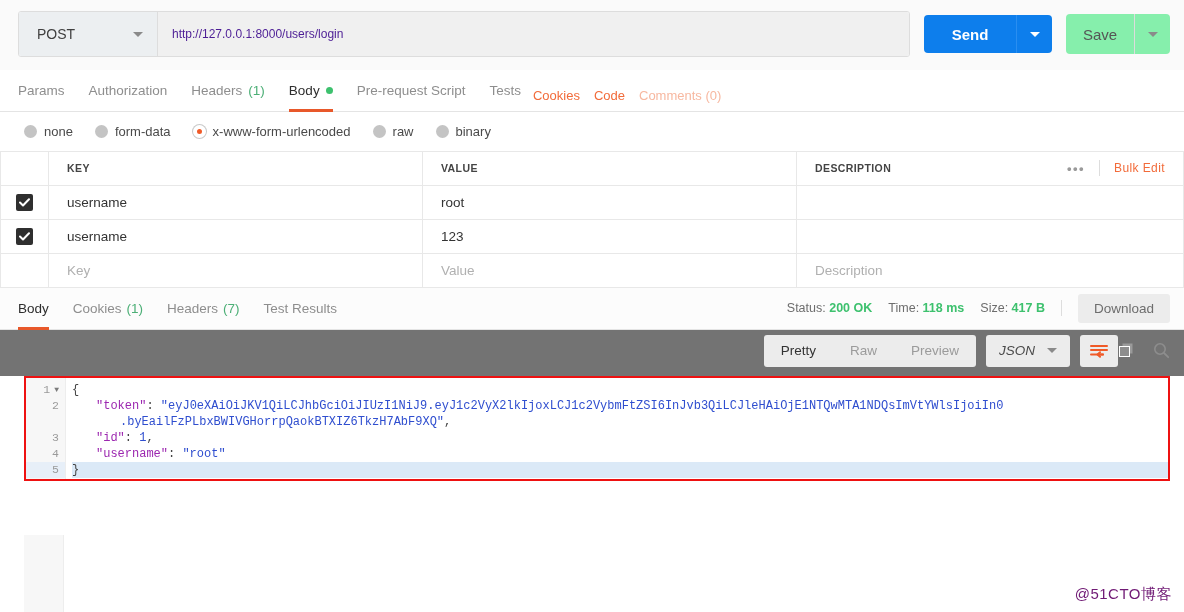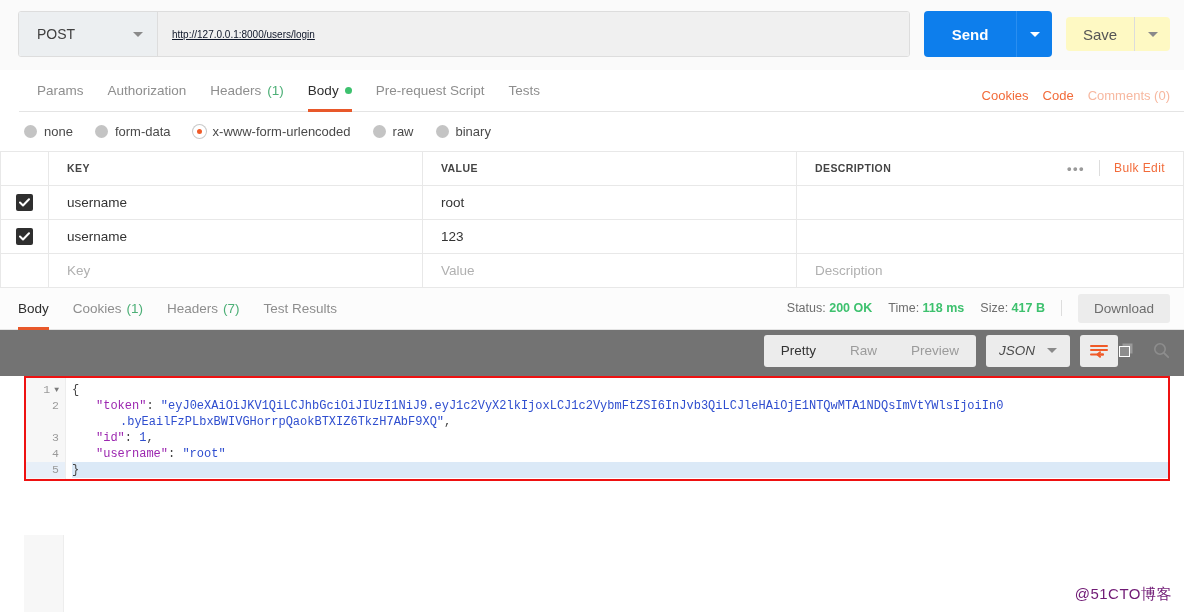--- a/index.html
+++ b/index.html
@@ -34,53 +34,53 @@
     cursor: pointer;
   }
   .method-label { font-size: 14px; color: #404040; }
   .caret { width: 0; height: 0; border-left: 5px solid transparent;
            border-right: 5px solid transparent; border-top: 5px solid #8a8a8a; }
   .caret-w { border-top-color: #ffffff; }
   .url-box {
     flex: 1; height: 100%; background: #f0f0f0;
     display: flex; align-items: center; padding: 0 14px;
   }
-  .url-text { font-size: 10px; color: #0f172a; text-decoration: underline; }
+  .url-text { font-size: 12px; color: #4c1d95; }
   .send-group {
-    display: flex; margin-left: 14px; height: 46px;
+    display: flex; margin-left: 14px; height: 38px;
     border-radius: 4px; overflow: hidden;
   }
   .send-btn {
     background: #0d7eec; color: #fff; font-weight: bold; font-size: 15px;
     width: 92px; display: flex; align-items: center; justify-content: center;
     cursor: pointer;
   }
   .send-caret {
     background: #0d7eec; width: 36px;
     display: flex; align-items: center; justify-content: center;
     border-left: 1px solid #2a8ef0; cursor: pointer;
   }
   .save-group {
-    display: flex; margin-left: 14px; height: 34px;
-    border-radius: 4px; overflow: hidden; background: #fef9c3;
+    display: flex; margin-left: 14px; height: 40px;
+    border-radius: 4px; overflow: hidden; background: #86efac;
   }
   .save-btn {
     width: 68px; display: flex; align-items: center; justify-content: center;
     font-size: 15px; color: #555; cursor: pointer;
   }
   .save-caret {
     width: 36px; display: flex; align-items: center; justify-content: center;
     border-left: 1px solid #dcdcdc; cursor: pointer;
   }
 
   
   .req-tabs {
-    display: flex; align-items: flex-end; justify-content: space-between;
+    display: flex; align-items: flex-end; 
     height: 42px; border-bottom: 1px solid #e4e4e4;
-    padding: 0 14px 0 18px; background: #fff; margin-left: 19px;
+    padding: 0 14px 0 18px; background: #fff;
   }
   .tablist { display: flex; align-items: flex-end; height: 100%; }
   .rtab {
     padding: 0 12px; height: 100%;
     display: flex; align-items: center; gap: 6px;
     font-size: 13.5px; color: #8e8e8e; cursor: pointer;
     position: relative;
   }
   .rtab:first-child { padding-left: 0; }
   .rtab.active { color: #2e2e2e; }

